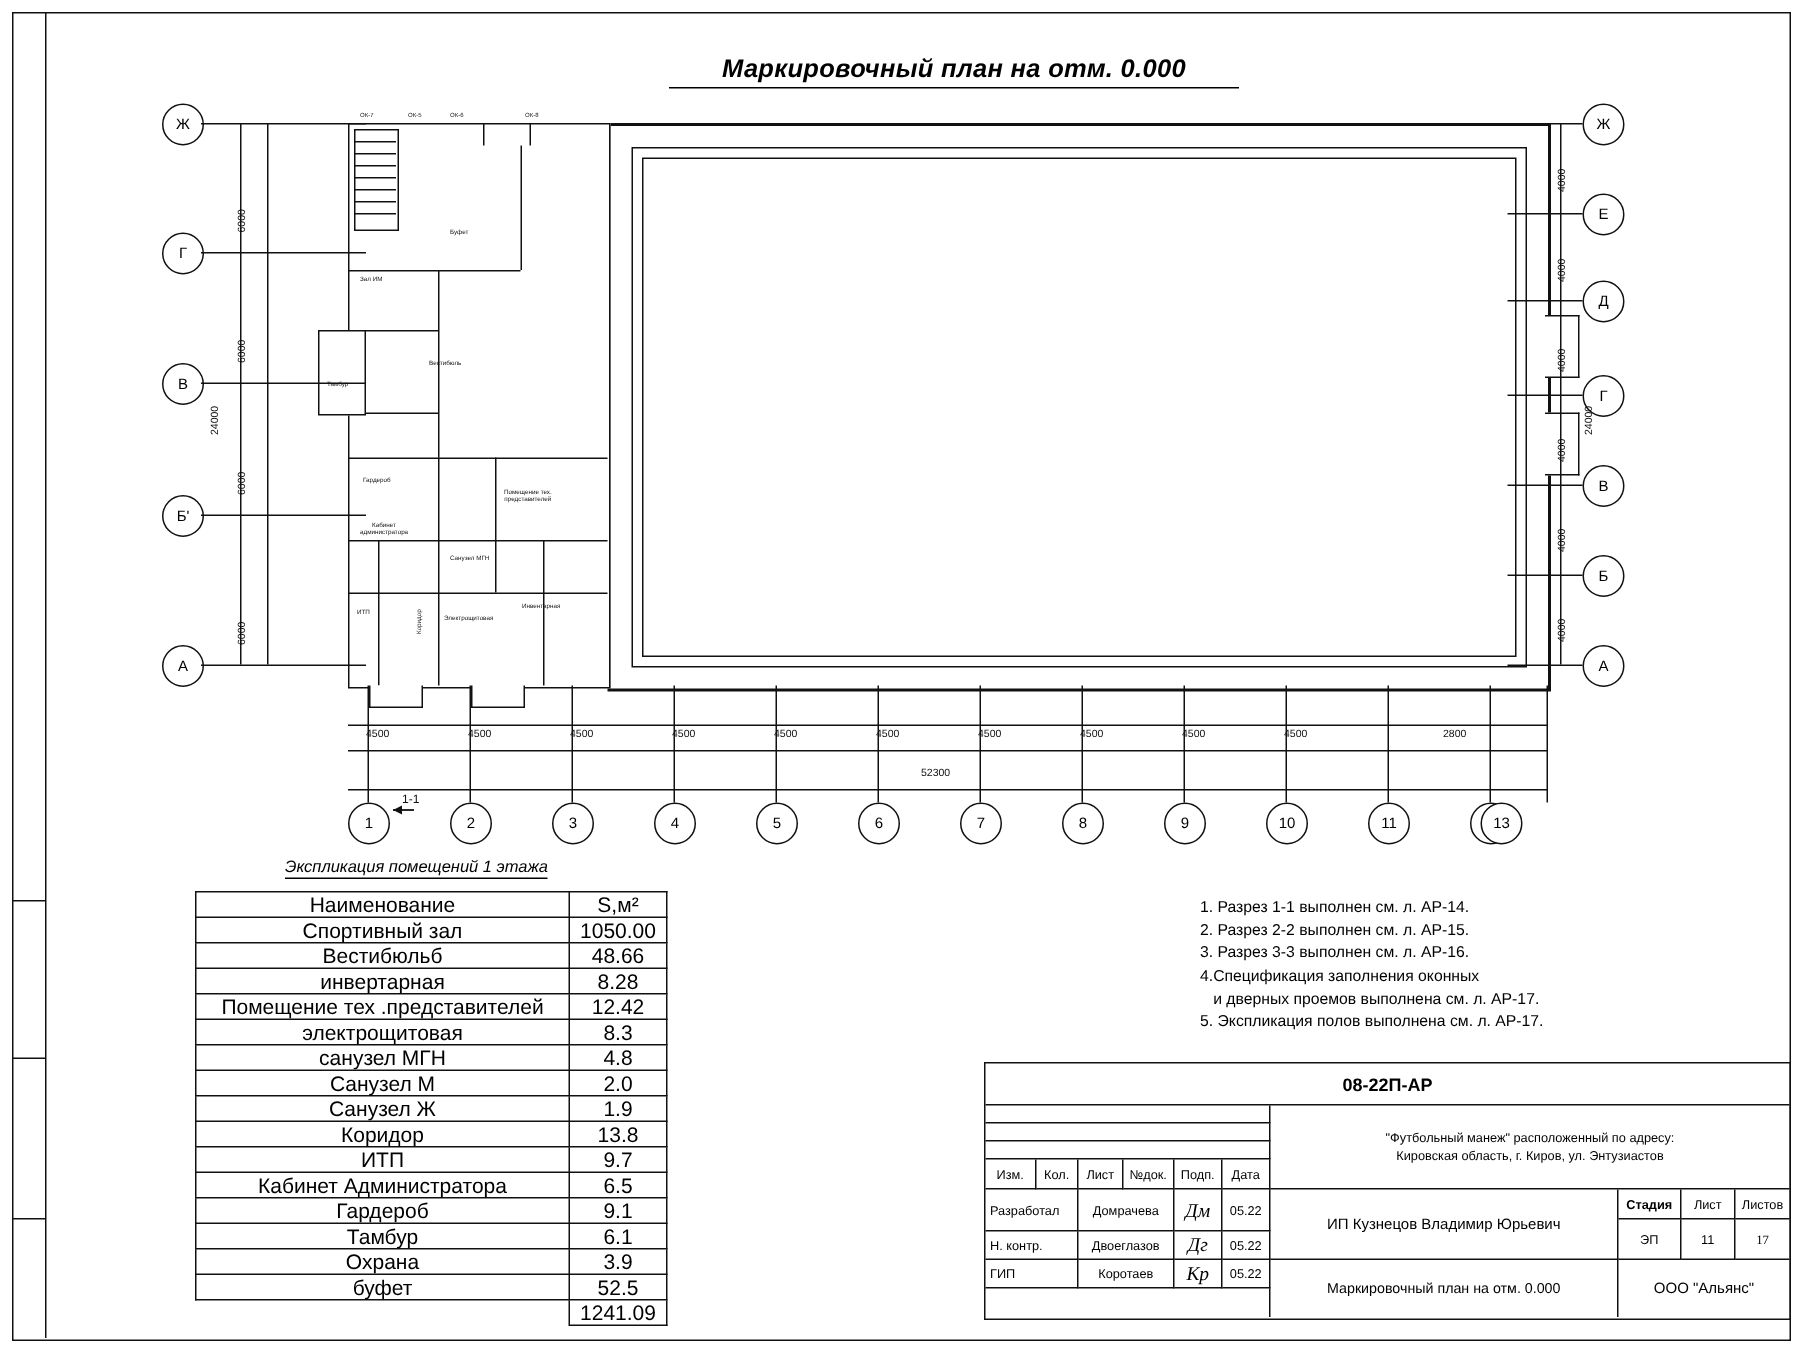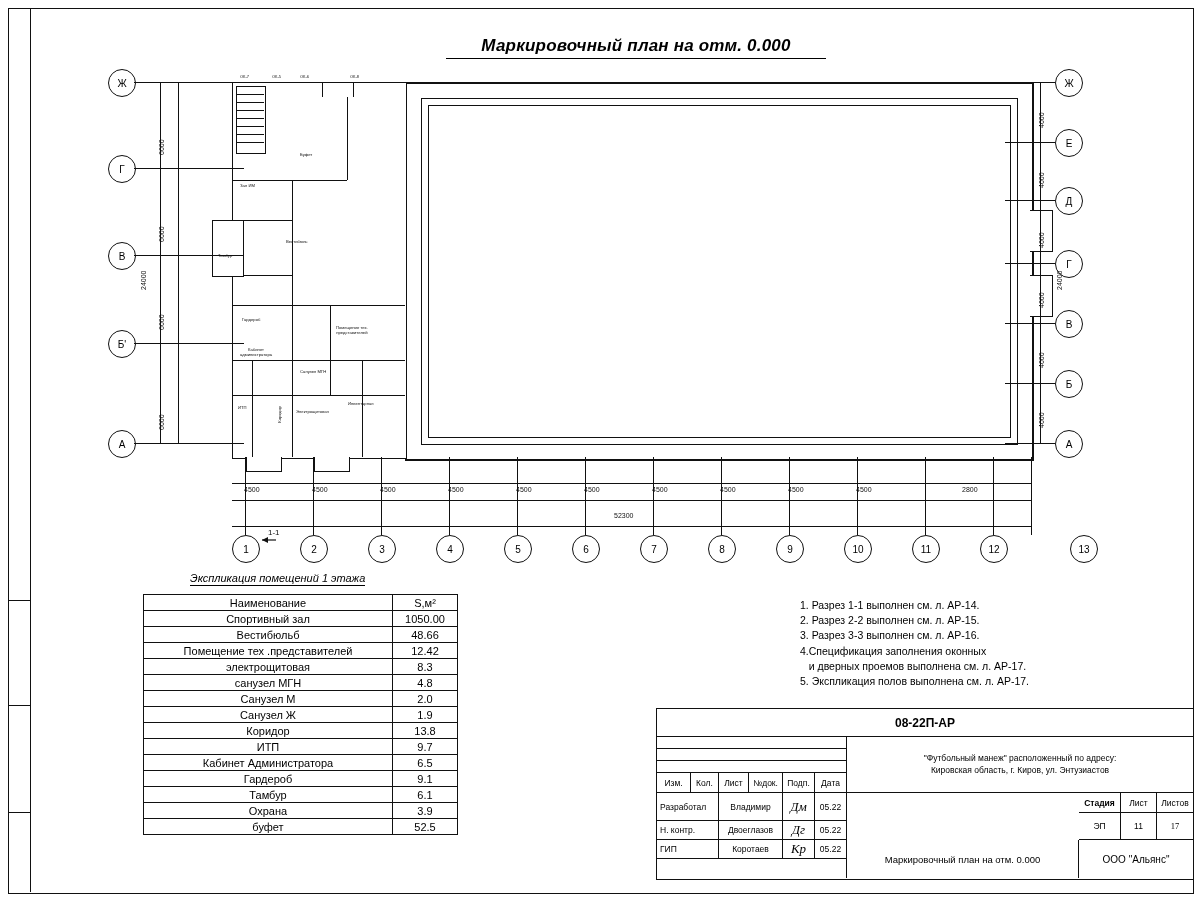--- a/index.html
+++ b/index.html
@@ -34,21 +34,21 @@
   }
   .axis-line{position:absolute;background:#111;height:1px;}
   .axis-vline{position:absolute;background:#111;width:1px;}
   .dim-txt{position:absolute;font-size:7px;color:#111;}
   .dim-vtxt{position:absolute;font-size:7px;color:#111;transform:rotate(-90deg);transform-origin:left top;white-space:nowrap;}
   .room-lbl{position:absolute;font-size:4.2px;color:#111;text-align:center;line-height:1.15;white-space:nowrap;}
   .tag{position:absolute;font-size:4px;color:#111;}
 
   
   .expl-title{position:absolute;left:190px;top:572px;font-size:11px;font-style:italic;border-bottom:1px solid #000;padding-bottom:1px;}
-  table.expl{position:absolute;left:143px;top:594px;border-collapse:collapse;font-size:11px;}
+  table.expl{position:absolute;left:130px;top:594px;border-collapse:collapse;font-size:14px;}
   table.expl td{border:1px solid #111;height:15px;padding:0 4px;}
   table.expl td.name{width:240px;text-align:center;}
   table.expl td.val{width:56px;text-align:center;}
 
   
   .notes{position:absolute;left:800px;top:598px;font-size:10.5px;line-height:1.45;}
 
   
   .stamp{position:absolute;left:656px;top:708px;width:536px;height:170px;border:1px solid #111;}
   .stamp div.cell{position:absolute;border-right:1px solid #111;border-bottom:1px solid #111;box-sizing:border-box;font-size:8.5px;display:flex;align-items:center;justify-content:center;text-align:center;}
@@ -198,21 +198,21 @@
     <div class="axis-circle" style="left:268px;top:475px;">3</div>
     <div class="axis-circle" style="left:336px;top:475px;">4</div>
     <div class="axis-circle" style="left:404px;top:475px;">5</div>
     <div class="axis-circle" style="left:472px;top:475px;">6</div>
     <div class="axis-circle" style="left:540px;top:475px;">7</div>
     <div class="axis-circle" style="left:608px;top:475px;">8</div>
     <div class="axis-circle" style="left:676px;top:475px;">9</div>
     <div class="axis-circle" style="left:744px;top:475px;">10</div>
     <div class="axis-circle" style="left:812px;top:475px;">11</div>
     <div class="axis-circle" style="left:880px;top:475px;">12</div>
-    <div class="axis-circle" style="left:970px;top:475px;">13</div>
+    <div class="axis-circle" style="left:887px;top:475px;">13</div>
 
     <div class="axis-vline" style="left:145px;top:397px;height:78px;"></div>
     <div class="axis-vline" style="left:213px;top:397px;height:78px;"></div>
     <div class="axis-vline" style="left:281px;top:397px;height:78px;"></div>
     <div class="axis-vline" style="left:349px;top:397px;height:78px;"></div>
     <div class="axis-vline" style="left:417px;top:397px;height:78px;"></div>
     <div class="axis-vline" style="left:485px;top:397px;height:78px;"></div>
     <div class="axis-vline" style="left:553px;top:397px;height:78px;"></div>
     <div class="axis-vline" style="left:621px;top:397px;height:78px;"></div>
     <div class="axis-vline" style="left:689px;top:397px;height:78px;"></div>
@@ -237,20 +237,24 @@
     </tr>
     <tr>
           <td class="name">Спортивный зал</td>
           <td class="val">1050.00</td>
         </tr>
     <tr>
           <td class="name">Вестибюльб</td>
           <td class="val">48.66</td>
         </tr>
     <tr>
+          <td class="name">инвертарная</td>
+          <td class="val">8.28</td>
+        </tr>
+    <tr>
           <td class="name">Помещение тех .представителей</td>
           <td class="val">12.42</td>
         </tr>
     <tr>
           <td class="name">электрощитовая</td>
           <td class="val">8.3</td>
         </tr>
     <tr>
           <td class="name">санузел МГН</td>
           <td class="val">4.8</td>
@@ -283,20 +287,24 @@
           <td class="name">Тамбур</td>
           <td class="val">6.1</td>
         </tr>
     <tr>
           <td class="name">Охрана</td>
           <td class="val">3.9</td>
         </tr>
     <tr>
           <td class="name">буфет</td>
           <td class="val">52.5</td>
+        </tr>
+    <tr>
+          <td class="name" style="border-left:none;border-bottom:none;"></td>
+          <td class="val">1241.09</td>
         </tr>
   </tbody>
     </table>
 
   <div class="notes">
     <div>1. Разрез 1-1 выполнен см. л. АР-14.</div>
     <div>2. Разрез 2-2 выполнен см. л. АР-15.</div>
     <div>3. Разрез 3-3 выполнен см. л. АР-16.</div>
     <div>4.Спецификация заполнения оконных</div>
     <div style="white-space:pre;">   и дверных проемов выполнена см. л. АР-17.</div>
@@ -314,21 +322,21 @@
     <div class="cell" style="left:0;top:52px;width:190px;height:12px;"></div>
 
     <div class="cell" style="left:0;top:64px;width:34px;height:20px;">Изм.</div>
     <div class="cell" style="left:34px;top:64px;width:28px;height:20px;">Кол.</div>
     <div class="cell" style="left:62px;top:64px;width:30px;height:20px;">Лист</div>
     <div class="cell" style="left:92px;top:64px;width:34px;height:20px;">№док.</div>
     <div class="cell" style="left:126px;top:64px;width:32px;height:20px;">Подп.</div>
     <div class="cell" style="left:158px;top:64px;width:32px;height:20px;">Дата</div>
 
     <div class="cell" style="left:0;top:84px;width:62px;height:28px;justify-content:flex-start;padding-left:3px;text-align:right;">Разработал</div>
-    <div class="cell" style="left:62px;top:84px;width:64px;height:28px;">Владимир</div>
+    <div class="cell" style="left:62px;top:84px;width:64px;height:28px;">Домрачева</div>
     <div class="cell" style="left:126px;top:84px;width:32px;height:28px;">
         <span class="sig">Дм</span>
       </div>
     <div class="cell" style="left:158px;top:84px;width:32px;height:28px;">05.22</div>
 
     <div class="cell" style="left:0;top:112px;width:62px;height:19px;justify-content:flex-start;padding-left:3px;">Н. контр.</div>
     <div class="cell" style="left:62px;top:112px;width:64px;height:19px;">Двоеглазов</div>
     <div class="cell" style="left:126px;top:112px;width:32px;height:19px;">
         <span class="sig">Дг</span>
       </div>
@@ -341,20 +349,21 @@
       </div>
     <div class="cell" style="left:158px;top:131px;width:32px;height:19px;">05.22</div>
 
     <div class="cell" style="left:0;top:150px;width:190px;height:19px;border-bottom:none;"></div>
 
     <div class="cell" style="left:190px;top:28px;width:346px;height:56px;border-right:none;flex-direction:column;line-height:1.4;">
       <span>"Футбольный манеж" расположенный по адресу:</span>
       <span>Кировская область, г. Киров, ул. Энтузиастов</span>
     </div>
 
+    <div class="cell" style="left:190px;top:84px;width:232px;height:47px;font-size:10px;">ИП Кузнецов Владимир Юрьевич</div>
 
     <div class="cell" style="left:422px;top:84px;width:42px;height:20px;font-weight:bold;">Стадия</div>
     <div class="cell" style="left:464px;top:84px;width:36px;height:20px;">Лист</div>
     <div class="cell nr" style="left:500px;top:84px;width:36px;height:20px;border-right:none;">Листов</div>
 
     <div class="cell" style="left:422px;top:104px;width:42px;height:27px;">ЭП</div>
     <div class="cell" style="left:464px;top:104px;width:36px;height:27px;">11</div>
     <div class="cell nr" style="left:500px;top:104px;width:36px;height:27px;border-right:none;font-family:Liberation Serif, serif;">17</div>
 
     <div class="cell" style="left:190px;top:131px;width:232px;height:38px;border-bottom:none;font-size:9.5px;">Маркировочный план на отм. 0.000</div>

